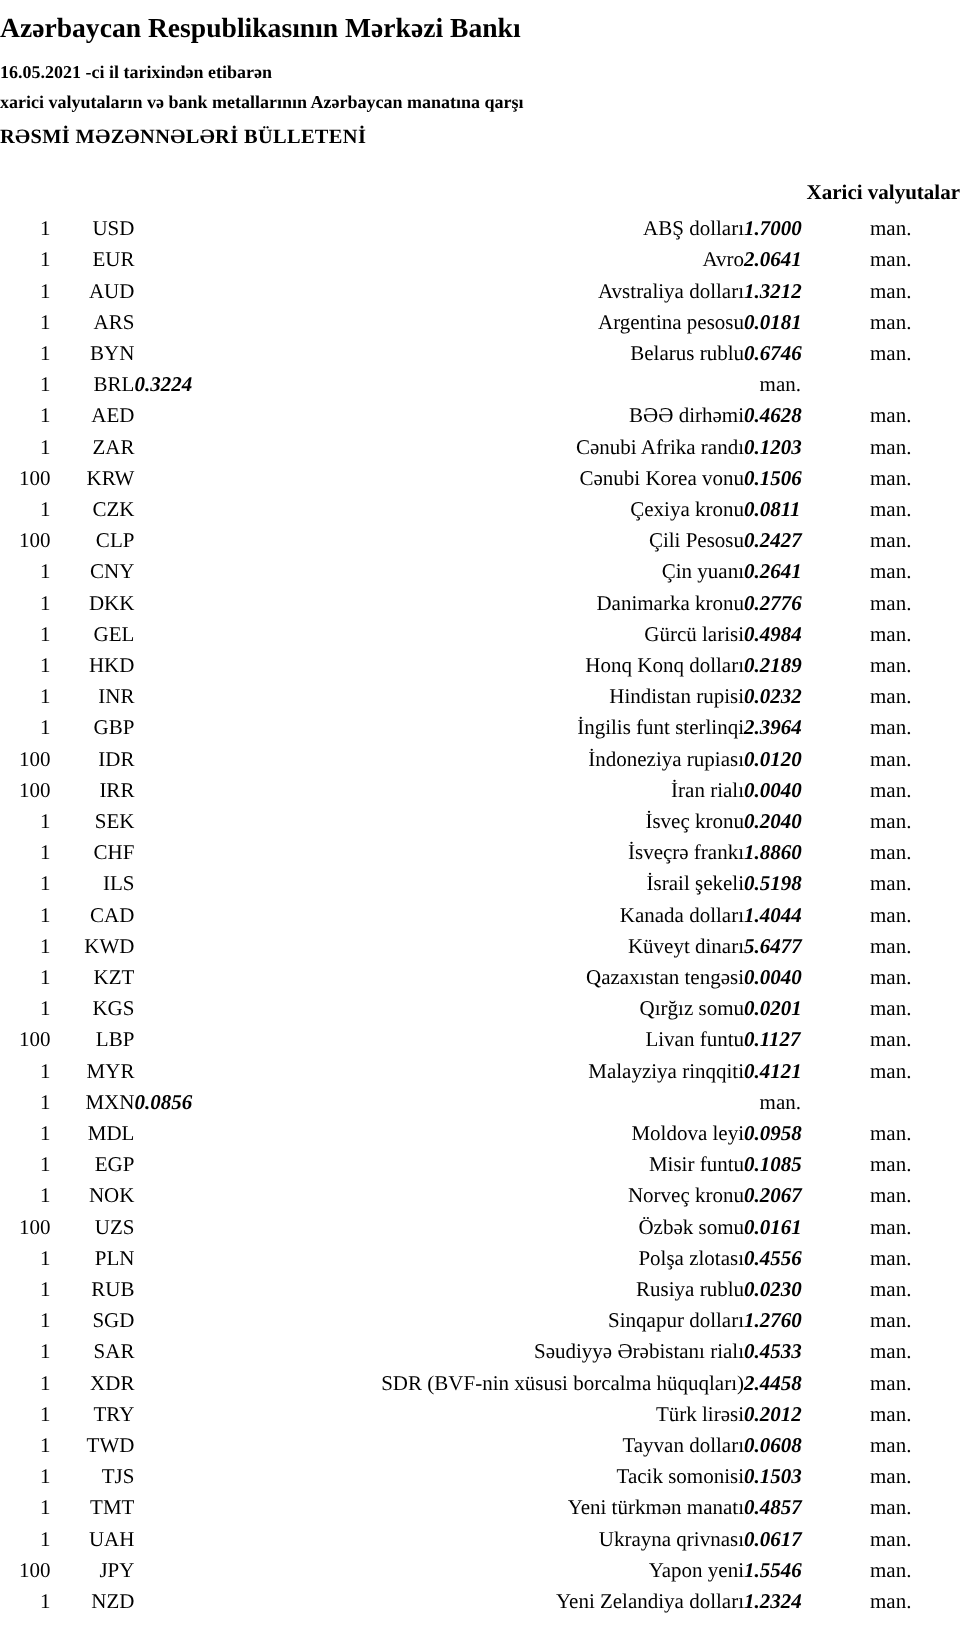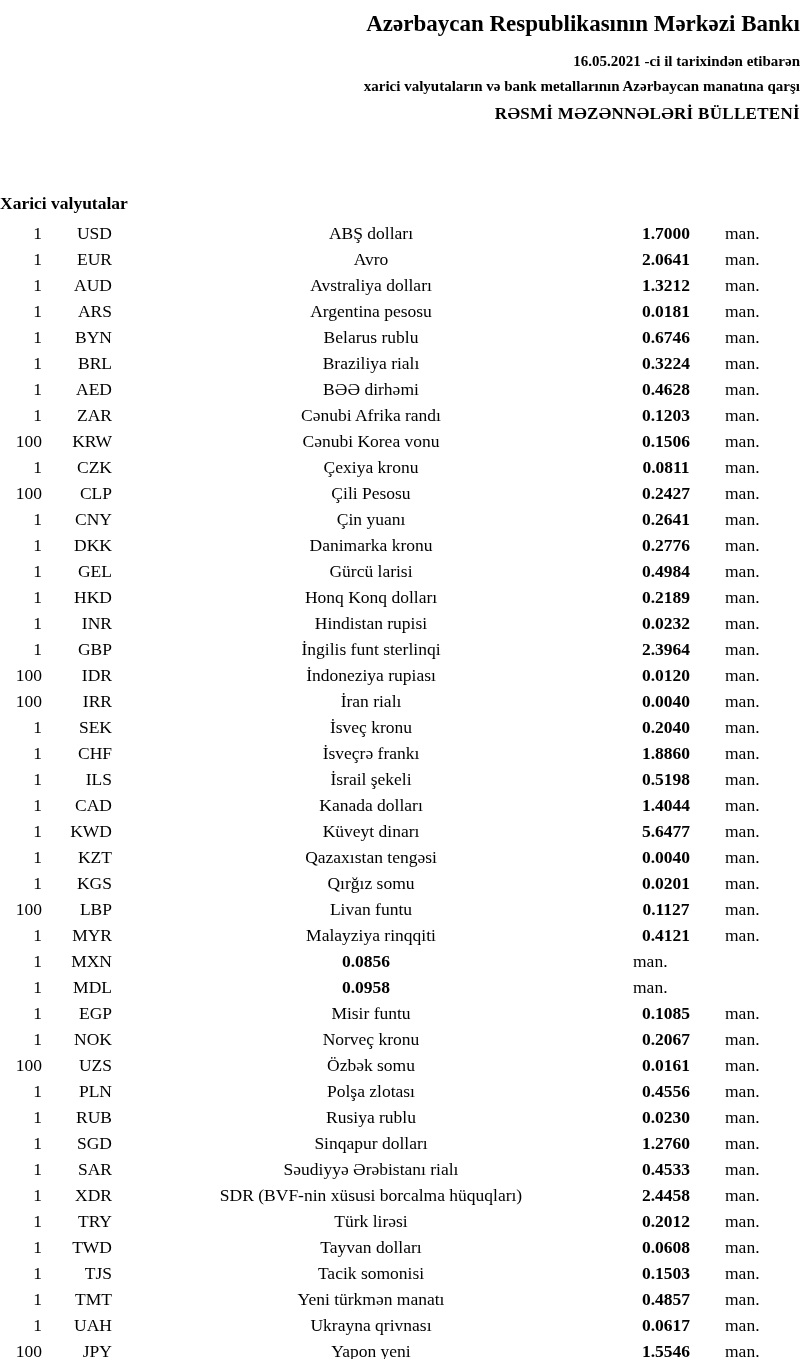--- a/index.html
+++ b/index.html
@@ -8,61 +8,60 @@
     font-family: "Liberation Serif", "DejaVu Serif", serif;
     color: #000000;
   }
   .page {
     width: 800px;
     min-height: 1359px;
     margin: 0 auto;
     background: #ffffff;
     padding-top: 10px;
   }
-  header { text-align: right; margin-left: 22px; }
+  header { text-align: left; }
   .bank-title {
     font-size: 23px;
     font-weight: bold;
     line-height: 1.25;
     margin-bottom: 10px;
   }
   .sub-line {
     font-size: 15px;
     font-weight: bold;
     line-height: 1.7;
   }
   .bulletin-line {
     font-size: 17px;
     font-weight: bold;
     line-height: 1.7;
     letter-spacing: 0.3px;
-    padding-left: 47px;
   }
   .section-heading {
-    text-align: left;
+    text-align: right;
     font-size: 17.5px;
     font-weight: bold;
-    margin-top: 64px;
+    margin-top: 21px;
     margin-bottom: 6px;
   }
   .table {
     padding: 0 30px 10px 14px;
   }
   .row {
     display: grid;
     grid-template-columns: 28px 70px 1fr 92px 58px;
     align-items: baseline;
     height: 26px;
     font-size: 17.5px;
     line-height: 26px;
   }
   .qty  { text-align: right; }
   .code { text-align: right; }
-  .name { text-align: center; padding-left: 10px; }
-  .rate { text-align: center; font-weight: bold; }
+  .name { text-align: right; padding-left: 10px; }
+  .rate { text-align: left; font-weight: bold; font-style: italic; }
   .unit { text-align: left; padding-left: 13px; }
 </style>
 </head>
 <body>
 
 <div class="page">
   <header>
     <h1 class="bank-title">Azərbaycan Respublikasının Mərkəzi Bankı</h1>
     <div class="sub-line">16.05.2021 -ci il tarixindən etibarən</div>
     <div class="sub-line">xarici valyutaların və bank metallarının Azərbaycan manatına qarşı</div>
@@ -108,21 +107,20 @@
     <span class="qty">1</span>
     <span class="code">BYN</span>
     <span class="name">Belarus rublu</span>
     <span class="rate">0.6746</span>
     <span class="unit">man.</span>
   </div>
 
   <div class="row">
     <span class="qty">1</span>
     <span class="code">BRL</span>
-    <span class="name">Braziliya rialı</span>
     <span class="rate">0.3224</span>
     <span class="unit">man.</span>
   </div>
 
   <div class="row">
     <span class="qty">1</span>
     <span class="code">AED</span>
     <span class="name">BƏƏ dirhəmi</span>
     <span class="rate">0.4628</span>
     <span class="unit">man.</span>
@@ -299,20 +297,21 @@
   <div class="row">
     <span class="qty">1</span>
     <span class="code">MXN</span>
     <span class="rate">0.0856</span>
     <span class="unit">man.</span>
   </div>
 
   <div class="row">
     <span class="qty">1</span>
     <span class="code">MDL</span>
+    <span class="name">Moldova leyi</span>
     <span class="rate">0.0958</span>
     <span class="unit">man.</span>
   </div>
 
   <div class="row">
     <span class="qty">1</span>
     <span class="code">EGP</span>
     <span class="name">Misir funtu</span>
     <span class="rate">0.1085</span>
     <span class="unit">man.</span>

